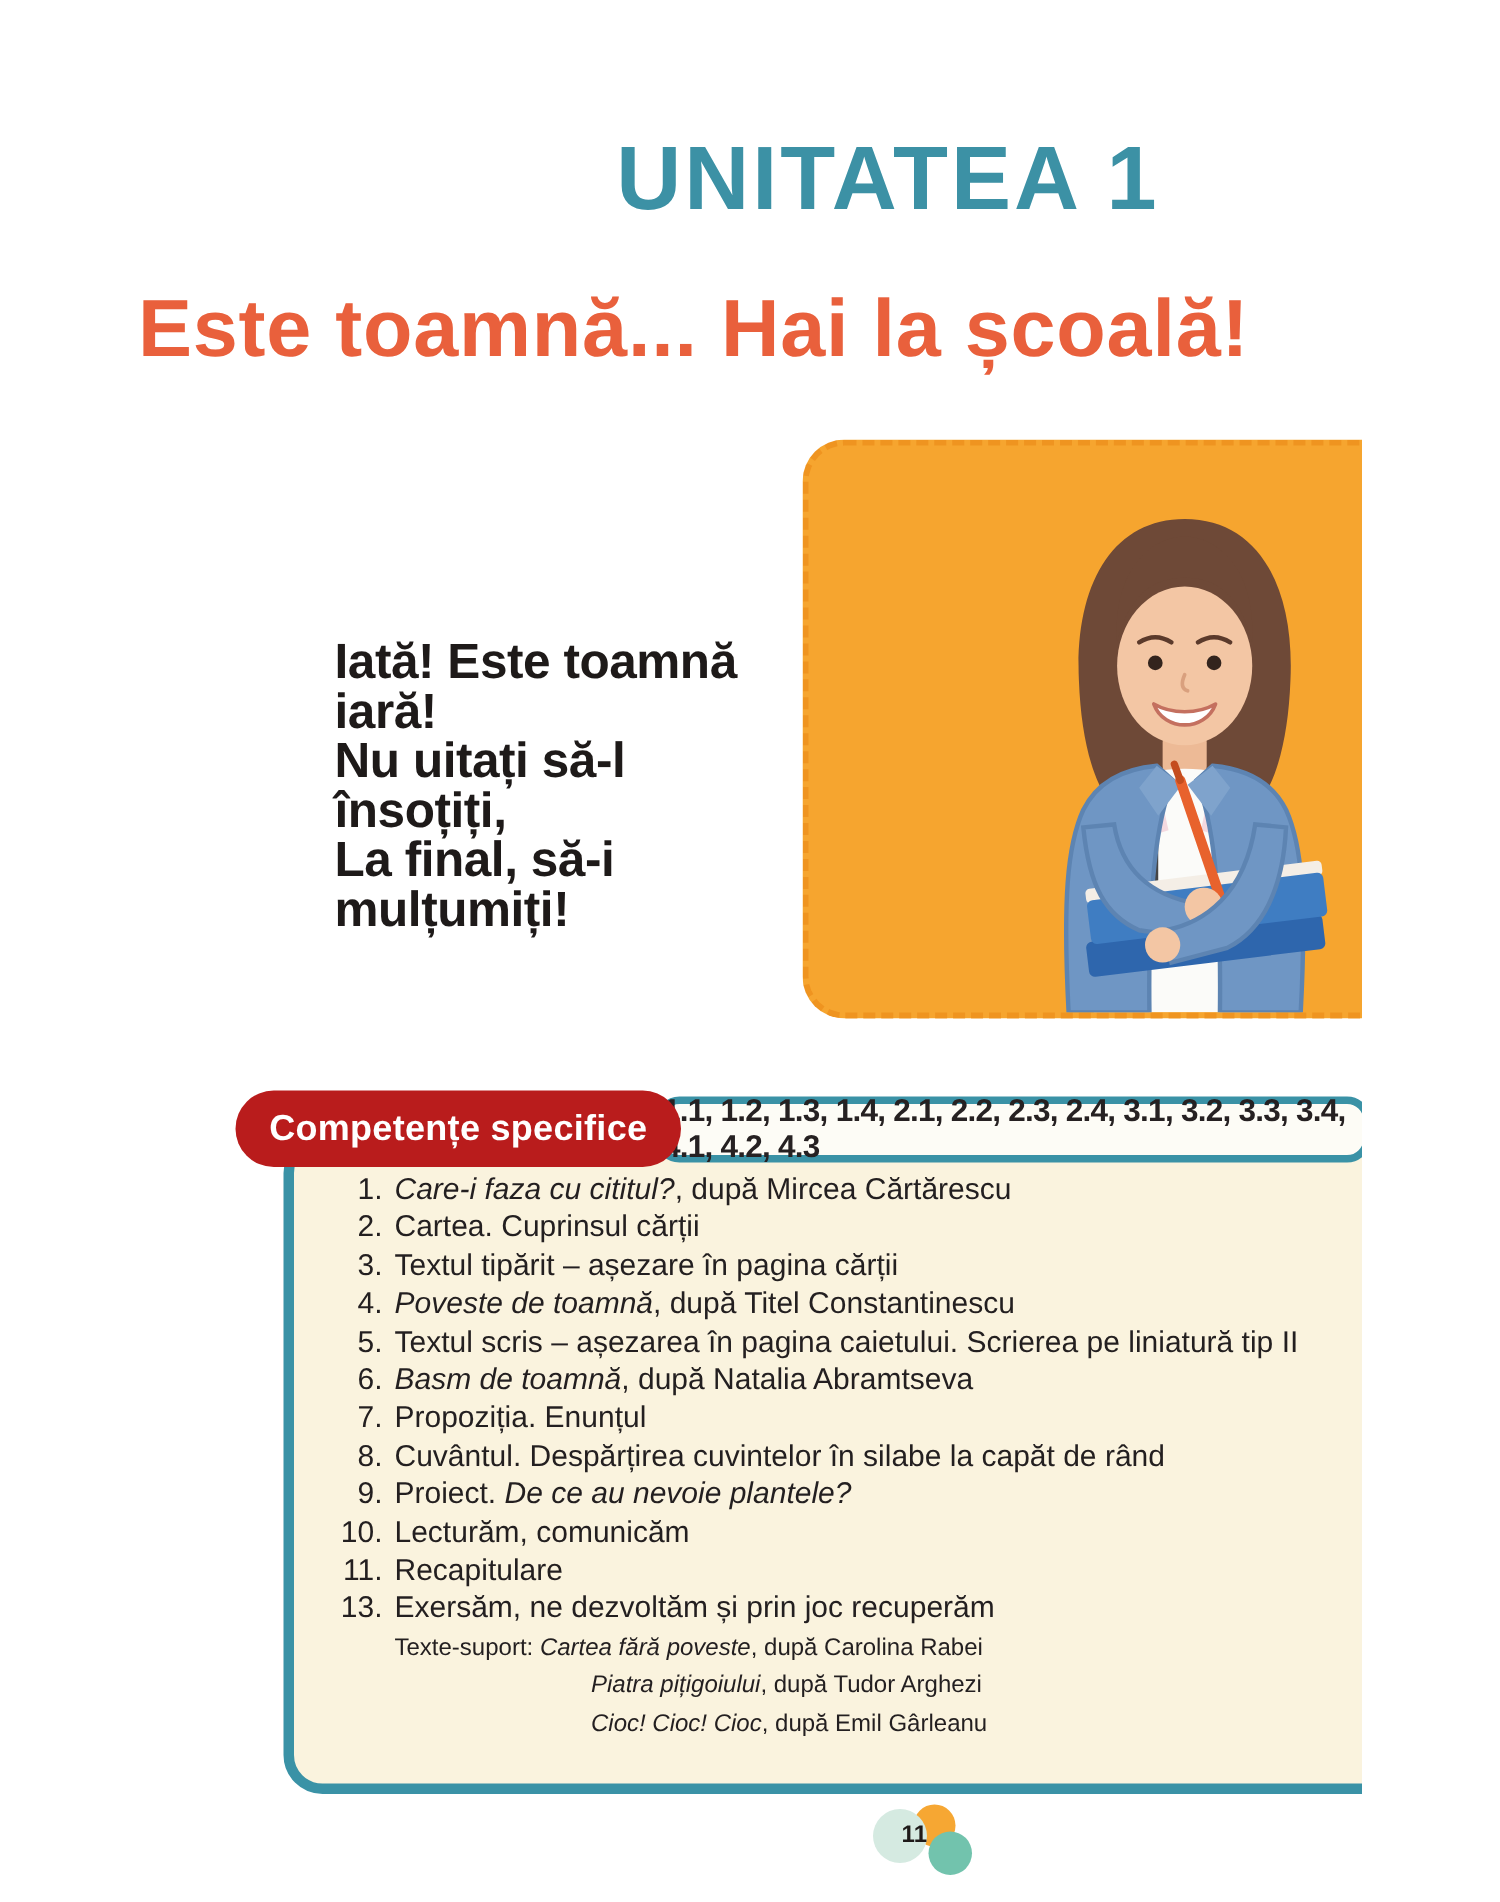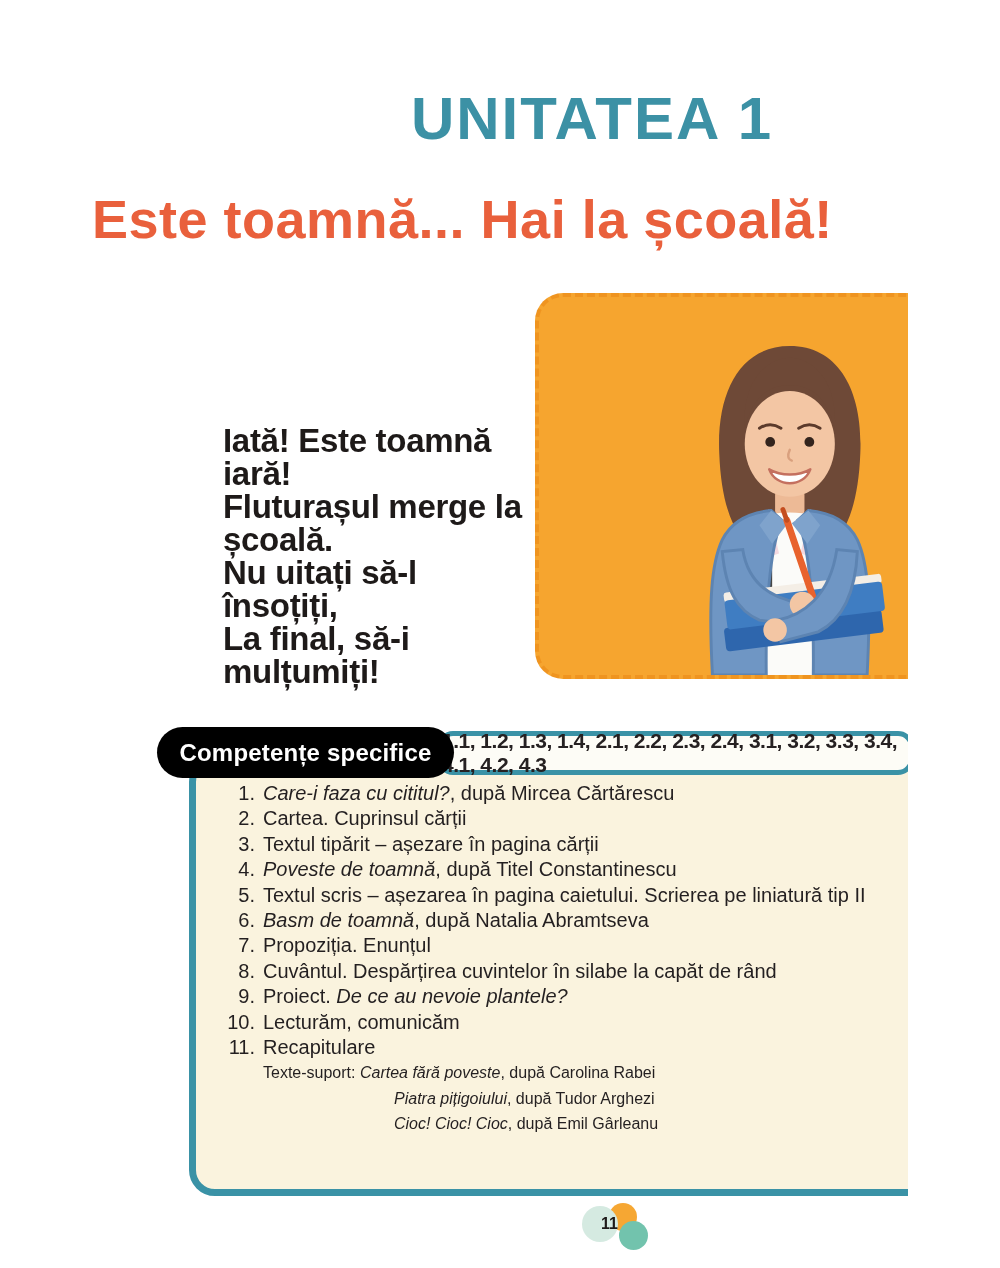--- a/index.html
+++ b/index.html
@@ -31,21 +31,21 @@
   .photo svg{display:block;width:100%;height:100%;}
   
   .comp-values{
     position:absolute;left:345px;top:731px;width:477px;height:44px;
     box-sizing:border-box;background:#FDFCF6;border:5px solid #3A92A6;border-radius:16px;
     display:flex;align-items:center;justify-content:center;
     font-size:21px;font-weight:bold;letter-spacing:-0.5px;color:#262122;z-index:2;
   }
   .comp-badge{
     position:absolute;left:65px;top:727px;width:297px;height:51px;
-    background:#000000;border-radius:26px;display:flex;align-items:center;justify-content:center;
+    background:#b91c1c;border-radius:26px;display:flex;align-items:center;justify-content:center;
     color:#ffffff;font-size:24px;font-weight:bold;z-index:3;letter-spacing:0.2px;
   }
   
   .content-box{
     position:absolute;left:97px;top:756px;width:823px;height:440px;
     box-sizing:border-box;background:#FAF3DE;border:7px solid #3A92A6;border-radius:26px;
     padding:18px 14px 0 13px;z-index:1;
   }
   .toc-row{display:flex;font-size:20px;line-height:25.4px;}
   .toc-num{width:46px;text-align:right;margin-right:8px;flex:0 0 auto;}
@@ -100,21 +100,20 @@
         <circle cx="42" cy="51" r="8" fill="#E891AC"></circle>
       </g>
     </svg>
   </div>
 
   <div class="unit-title">UNITATEA 1</div>
   <div class="lesson-title">Este toamnă... Hai la școală!</div>
 
   <div class="poem">
     <div>Iată! Este toamnă iară!</div>
-    <div>Fluturașul merge la școală.</div>
     <div>Nu uitați să-l însoțiți,</div>
     <div>La final, să-i mulțumiți!</div>
   </div>
 
   <div class="photo">
     <svg viewBox="0 0 489 386" aria-hidden="true">
 
       <path d="M255 50 C305 50 330 96 327 160 C325 212 312 248 288 258 L222 258 C198 248 185 212 183 160 C180 96 205 50 255 50 Z" fill="#6E4937"></path>
 
       <rect x="240" y="192" width="30" height="36" rx="10" fill="#EDBA96"></rect>
@@ -201,20 +200,24 @@
           <span class="toc-text"><span>Proiect. </span><em>De ce au nevoie plantele?</em></span>
         </div>
         <div class="toc-row">
           <span class="toc-num">10.</span>
           <span class="toc-text"><span>Lecturăm, comunicăm</span></span>
         </div>
         <div class="toc-row">
           <span class="toc-num">11.</span>
           <span class="toc-text"><span>Recapitulare</span></span>
         </div>
+        <div class="toc-row">
+          <span class="toc-num">13.</span>
+          <span class="toc-text"><span>Exersăm, ne dezvoltăm și prin joc recuperăm</span></span>
+        </div>
       </div>
     <div>
         <div class="support-line first"><span>Texte-suport: </span><em>Cartea fără poveste</em><span>, după Carolina Rabei</span></div>
         <div class="support-line"><em>Piatra pițigoiului</em><span>, după Tudor Arghezi</span></div>
         <div class="support-line"><em>Cioc! Cioc! Cioc</em><span>, după Emil Gârleanu</span></div>
       </div>
   </div>
 
   <div class="footer-dots">
     <div class="dot dot-orange"></div>

